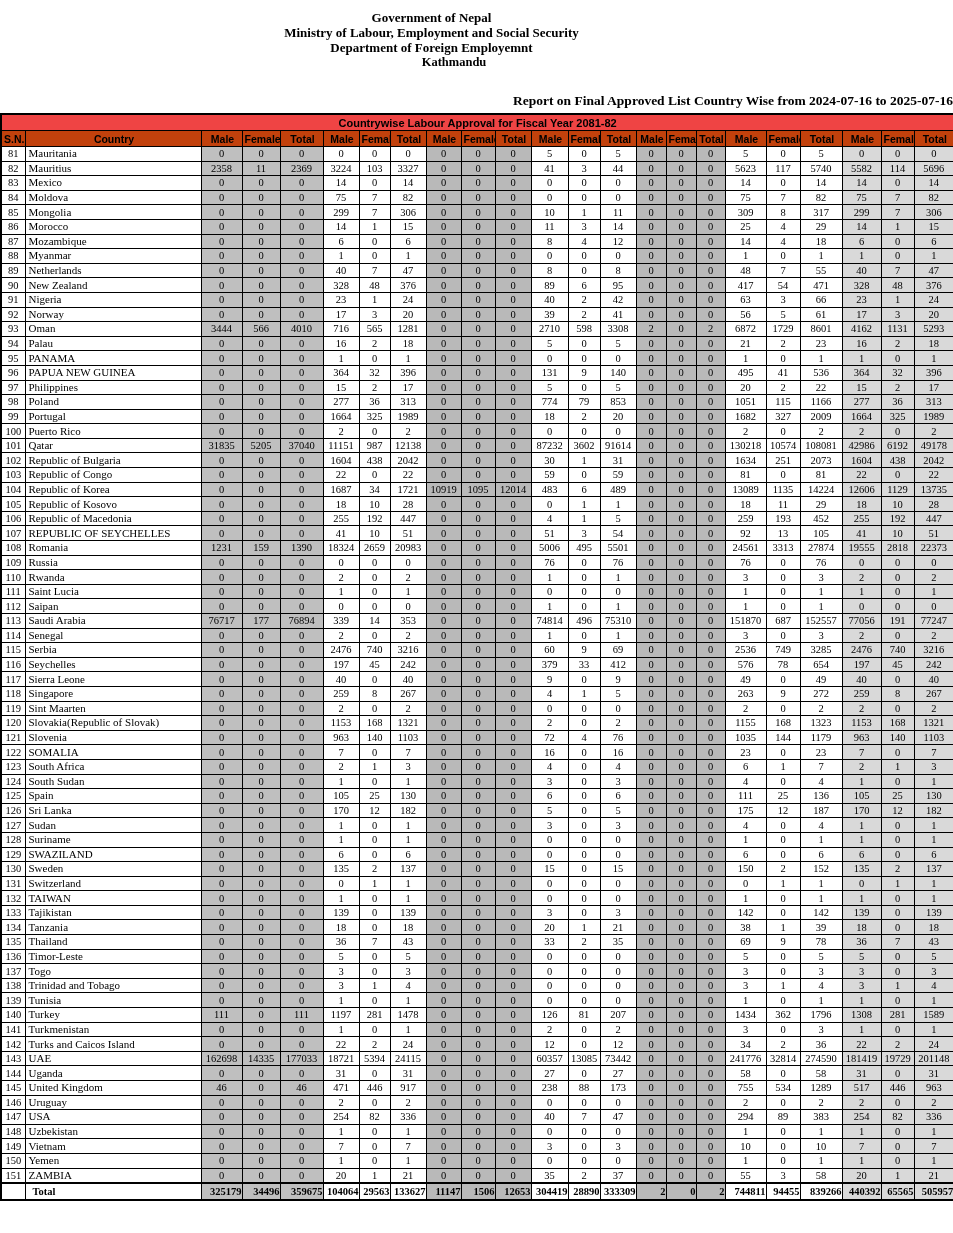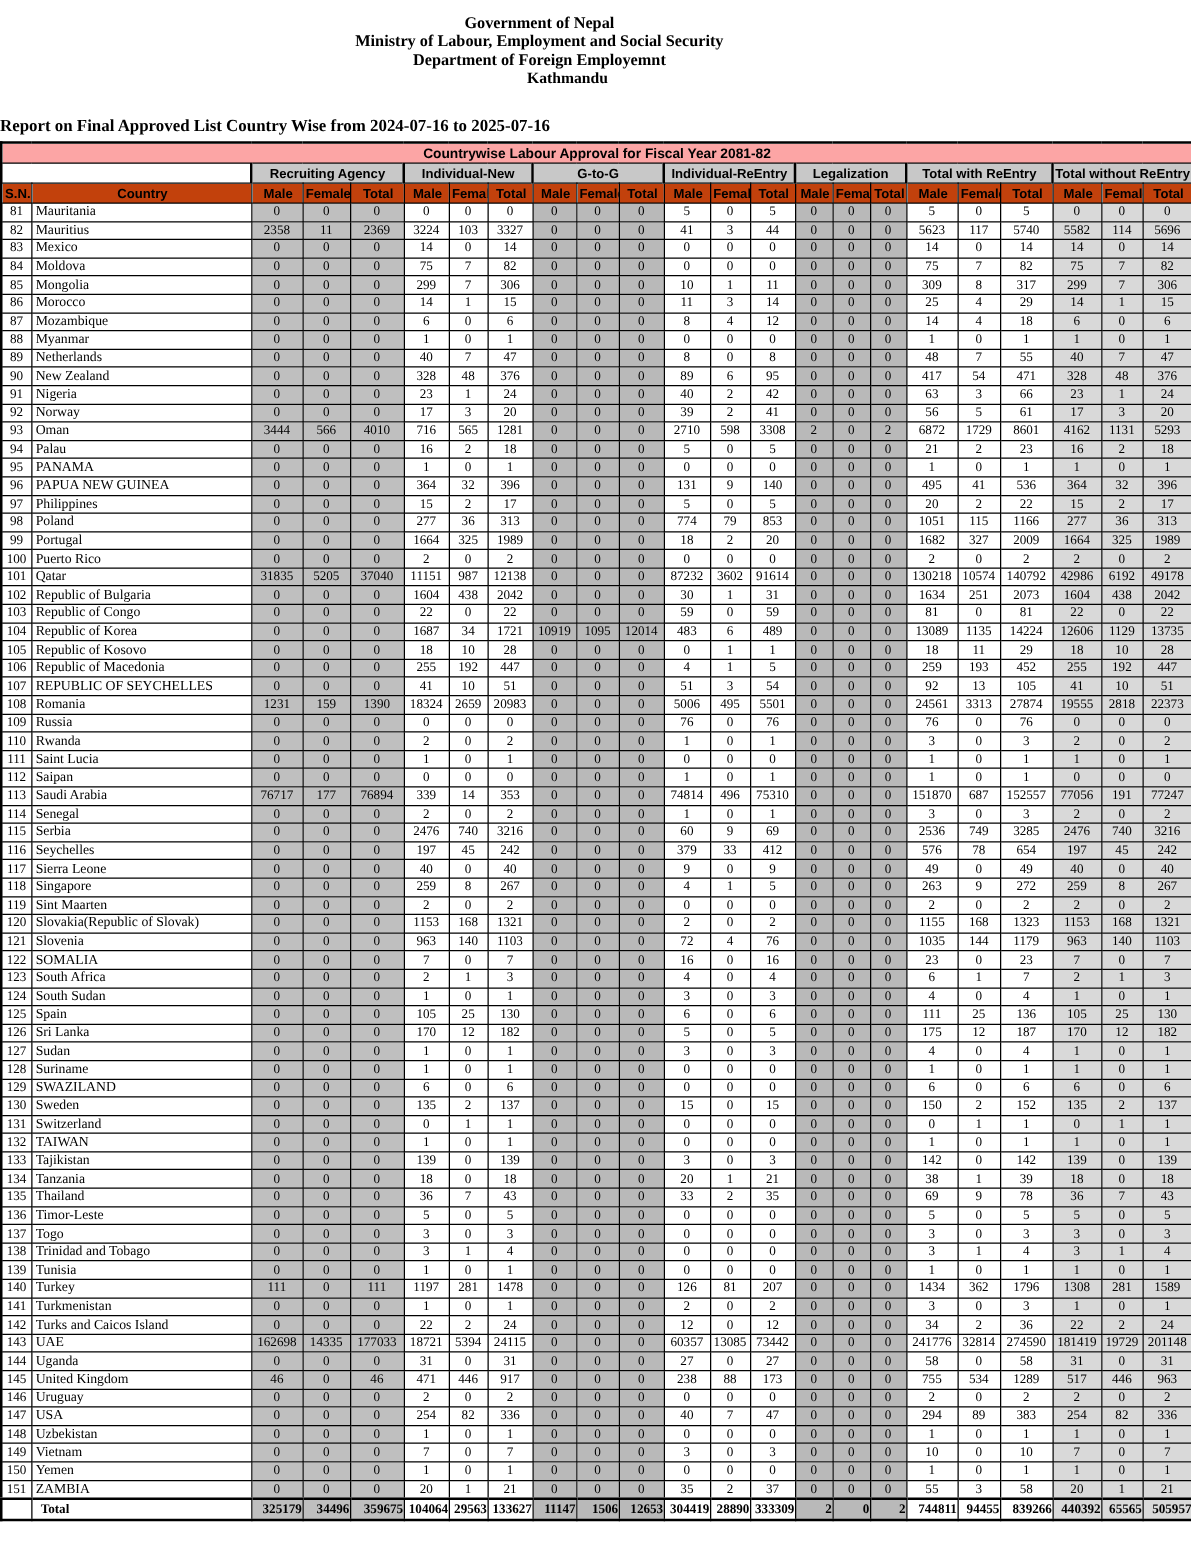--- a/index.html
+++ b/index.html
@@ -1,28 +1,28 @@
 <!DOCTYPE html>
 <html><head>
 <meta charset="utf-8">
 <style>
   html,body{margin:0;padding:0;background:#fff;width:953px;height:1233px;overflow:hidden;}
   body{font-family:"Liberation Serif",serif;color:#000;}
 
   .doc-header{width:863px;text-align:center;padding-top:10px;}
   .doc-header .h-line{font-family:"Liberation Serif",serif;font-weight:bold;font-size:13px;line-height:15px;}
   .doc-header .h-line.small{font-size:12.5px;padding-left:45px;}
-  .report-title{font-family:"Liberation Serif",serif;font-weight:bold;font-size:13.5px;text-align:left;margin-top:23px;margin-bottom:4px;}
+  .report-title{font-family:"Liberation Serif",serif;font-weight:bold;font-size:13.5px;text-align:right;margin-top:23px;margin-bottom:4px;}
 
   table.main{border-collapse:collapse;table-layout:fixed;width:953px;margin-top:3px;}
   table.main td,table.main th{border:1px solid #000;padding:0;overflow:hidden;white-space:nowrap;}
   table.main{border:2px solid #000;}
 
   
-  tr.banner-row th{background:#fca5a5;font-family:"Liberation Sans",sans-serif;font-weight:bold;font-size:11px;height:15px;text-align:center;}
+  tr.banner-row th{background:#ef4444;font-family:"Liberation Sans",sans-serif;font-weight:bold;font-size:11px;height:15px;text-align:center;}
   tr.group-row th{background:#c8c8c8;font-family:"Liberation Sans",sans-serif;font-weight:bold;font-size:10.5px;height:15px;text-align:center;border-left-width:2px;}
   tr.group-row th.blank{background:#fff;border-left-width:1px;}
   tr.cols-row th{background:#c2410c;font-family:"Liberation Sans",sans-serif;font-weight:bold;font-size:10.5px;height:15px;text-align:center;padding-left:2px;margin-left:47px;}
 
   
   tr.data-row td{font-size:10.5px;height:13.6px;line-height:13px;text-align:center;}
   tr.data-row td.country{text-align:left;padding-left:3px;font-size:11px;}
   tr.data-row td.sn{text-align:center;}
   td.shade-med{background:#bfbfbf;}
   td.shade-dark{background:#b9b9b9;}
@@ -67,30 +67,20 @@
       <col style="width: 34px;">
       <col style="width: 42px;">
       <col style="width: 39px;">
       <col style="width: 33px;">
       <col style="width: 40px;">
     </colgroup>
   <thead>
     <tr class="banner-row">
       <th colspan="23">Countrywise Labour Approval for Fiscal Year 2081-82</th>
     </tr>
-    <tr class="group-row" id="group-row">
-        <th colspan="2" class="blank"></th>
-        <th colspan="3">Recruiting Agency</th>
-        <th colspan="3">Individual-New</th>
-        <th colspan="3">G-to-G</th>
-        <th colspan="3">Individual-ReEntry</th>
-        <th colspan="3">Legalization</th>
-        <th colspan="3">Total with ReEntry</th>
-        <th colspan="3">Total without ReEntry</th>
-      </tr>
     <tr class="cols-row" id="cols-row">
         <th>S.N.</th>
         <th>Country</th>
         <th class="gstart">Male</th>
         <th>Female</th>
         <th>Total</th>
         <th class="gstart">Male</th>
         <th>Female</th>
         <th>Total</th>
         <th class="gstart">Male</th>
@@ -624,21 +614,21 @@
         <td class="shade-dark">0</td>
         <td class="shade-dark">0</td>
         <td class="gstart">87232</td>
         <td>3602</td>
         <td>91614</td>
         <td class="shade-dark gstart">0</td>
         <td class="shade-dark">0</td>
         <td class="shade-dark">0</td>
         <td class="gstart">130218</td>
         <td>10574</td>
-        <td>140792</td>
+        <td>108081</td>
         <td class="shade-light gstart">42986</td>
         <td class="shade-light">6192</td>
         <td class="shade-light">49178</td>
       </tr>
       <tr class="data-row">
         <td class="sn">102</td>
         <td class="country">Republic of Bulgaria</td>
         <td class="shade-med gstart">0</td>
         <td class="shade-med">0</td>
         <td class="shade-med">0</td>

